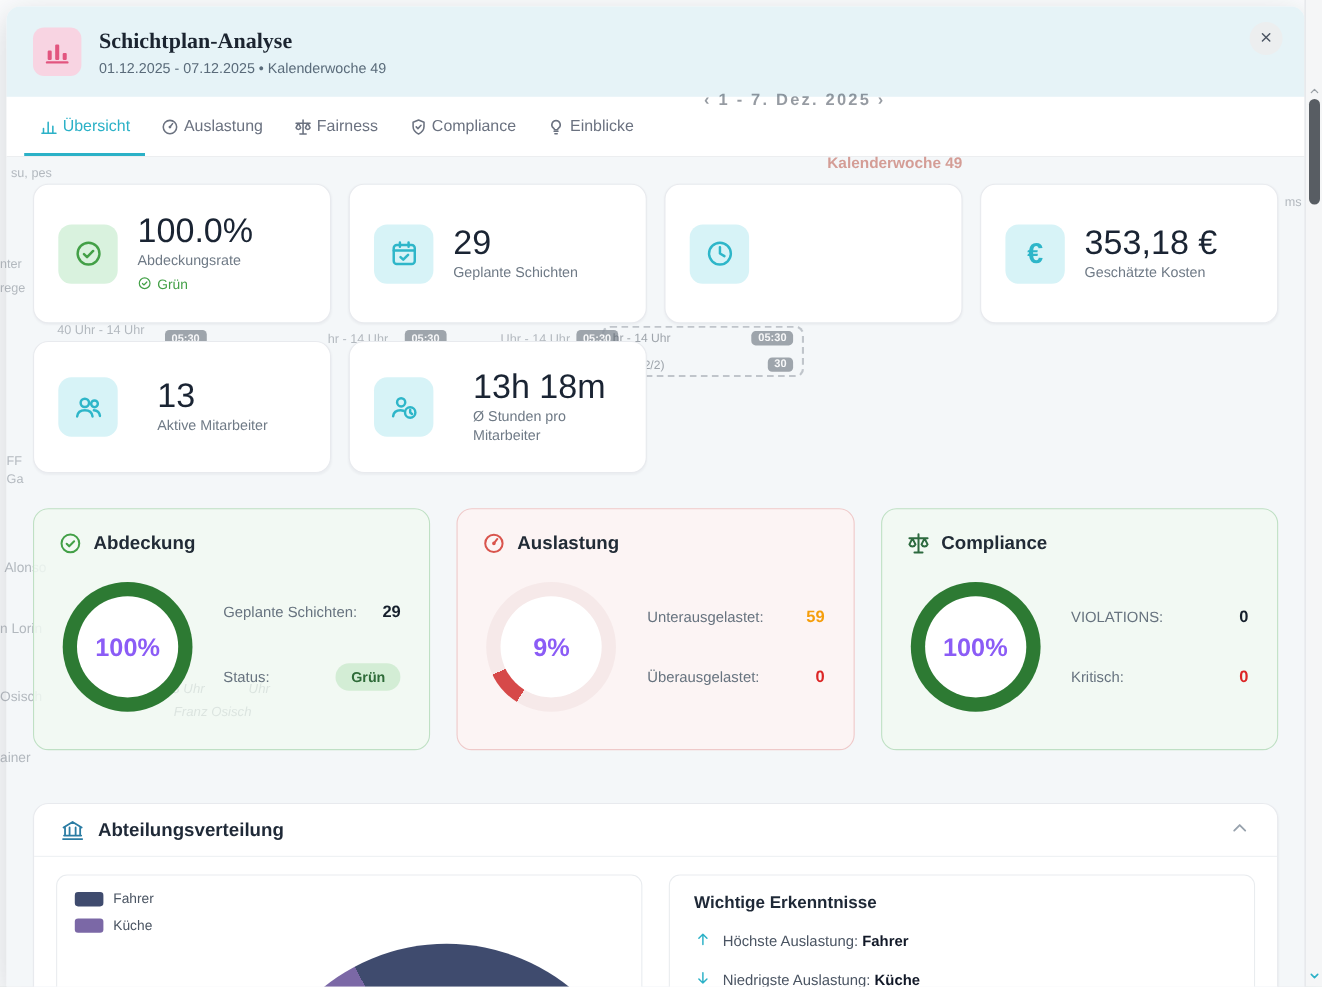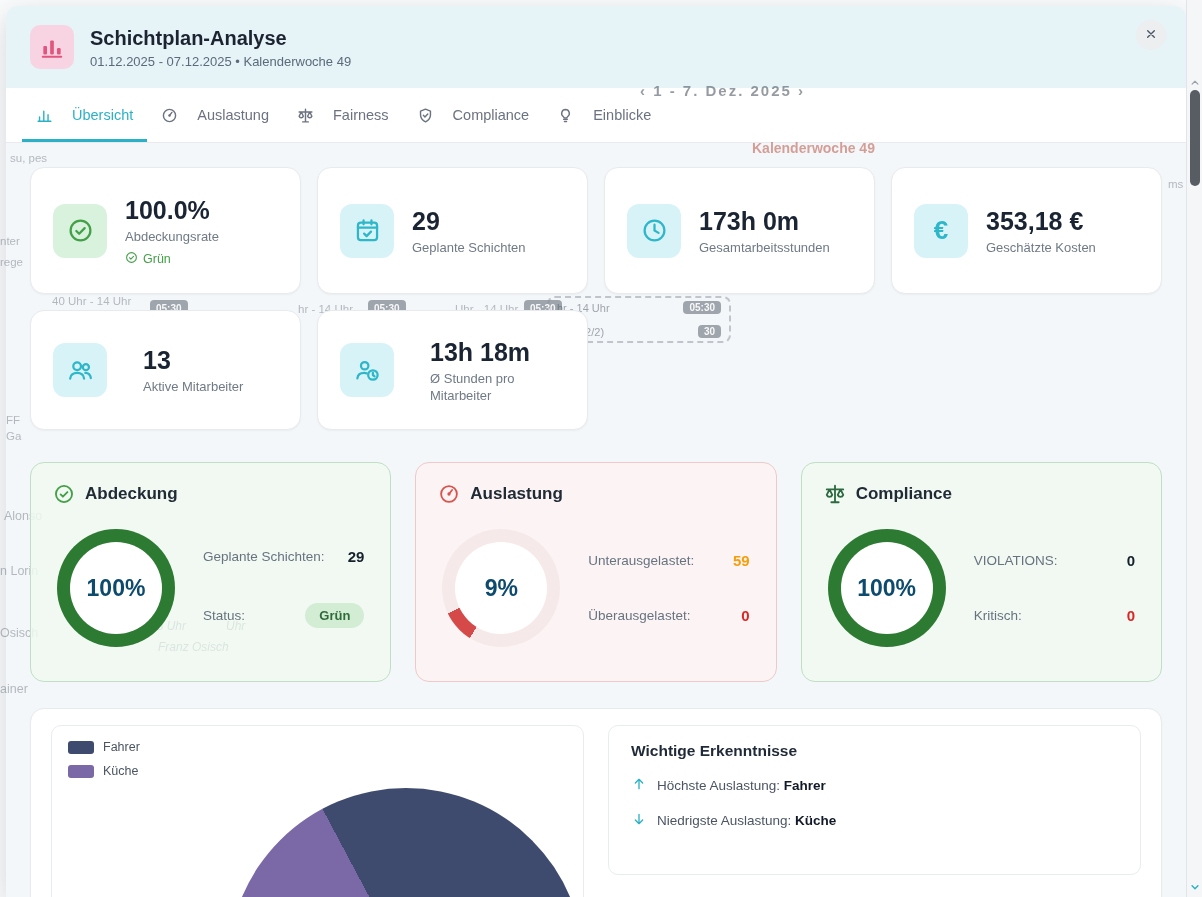--- a/index.html
+++ b/index.html
@@ -7,58 +7,58 @@
   html,body { width:1202px; height:897px; }
   body { font-family:"Liberation Sans","DejaVu Sans",sans-serif; background:#fbfcfd; }
 
   .page { position:relative; width:1202px; height:897px; overflow:hidden; background:#fbfcfd; outline:1px solid #c9ced3; }
 
   
   .modal { position:absolute; left:6px; top:6px; width:1180px; height:891px; display:flex; flex-direction:column; box-shadow:0 8px 30px rgba(25,39,57,.18); border-radius:12px 12px 0 0; }
 
   .modal-header { position:relative; height:82px; background:#e6f3f7; border-radius:12px 12px 0 0; display:flex; align-items:center; padding:0 24px; flex:0 0 auto; }
   .app-icon { width:44px; height:44px; border-radius:10px; background:#f8d4e2; display:flex; align-items:center; justify-content:center; margin-right:16px; }
-  .titles .title { font-size:20px; font-weight:700; color:#1b2430; line-height:26px; }
+  .titles .title { font-size:20px; font-weight:700; color:#1b2430; line-height:26px;font-family:Liberation Serif, serif; }
   .titles .subtitle { font-size:13px; color:#5a6b7a; margin-top:3px; }
   .close-btn { position:absolute; right:20px; top:14px; width:30px; height:30px; border:none; border-radius:50%; background:#eceeef; color:#4b5563; display:flex; align-items:center; justify-content:center; cursor:pointer; }
 
   .tabbar { height:55px; background:#ffffff; border-bottom:1px solid #e8eaed; display:flex; align-items:stretch; padding:0 16px; flex:0 0 auto; }
-  .tab { display:flex; align-items:center; gap:19px; padding:0 14px; font-size:14.5px; font-weight:500; color:#6b7280; cursor:pointer; white-space:nowrap; }
+  .tab { display:flex; align-items:center; gap:4px; padding:0 14px; font-size:14.5px; font-weight:500; color:#6b7280; cursor:pointer; white-space:nowrap; }
   .tab.active { color:#2bb1c7; box-shadow:inset 0 -3px 0 0 #2bb1c7; }
   .ticon { display:flex; }
 
   .content { flex:1; background:#f4f7f9; padding:24px; }
 
   
   .cards-grid { display:grid; grid-template-columns:repeat(4,1fr); gap:16px; }
   .row1 { margin-bottom:16px; }
   .row2 { margin-bottom:32px; }
   .card { position:relative; z-index:6; background:#fff; border:1px solid #e8eaee; border-radius:14px; box-shadow:0 1px 2px rgba(16,24,40,.04); display:flex; align-items:center; gap:18px; padding:0 22px; }
   .row1 .card { height:127px; }
   .row2 .card { height:120px;gap:36px; }
   .icon-box { width:54px; height:54px; border-radius:12px; display:flex; align-items:center; justify-content:center; flex:0 0 auto; }
   .icon-box.green { background:#d9f2de; color:#43a047; }
   .icon-box.cyan  { background:#d7f3f7; color:#2eb6c9; }
   .euro-glyph { font-size:26px; font-weight:700; }
-  .card-value { font-size:25px; font-weight:700; color:#1a2433; line-height:30px; }
+  .card-value { font-size:31px; font-weight:400; color:#1a2433; line-height:30px; }
   .card-label { font-size:13px; color:#6f7a86; margin-top:3px; line-height:17px; }
   .card-badge { display:flex; align-items:center; gap:5px; margin-top:6px; font-size:12.5px; color:#43a047; font-weight:500; }
 
   
-  .panels-row { display:grid; grid-template-columns:repeat(3,1fr); gap:24px; margin-bottom:26px; }
+  .panels-row { display:grid; grid-template-columns:repeat(3,1fr); gap:24px; margin-bottom:48px; }
   .panel { position:relative; z-index:6; border-radius:14px; padding:20px 22px; height:220px; }
   .panel.green { background:rgba(241,249,242,.85); border:1px solid #bfe0c4; }
   .panel.pink  { background:rgba(253,243,243,.85); border:1px solid #efc9c9; }
   .panel-head { display:flex; align-items:center; gap:10px; }
   .p-title { font-size:17px; font-weight:700; color:#212b36; }
   .panel-body { display:flex; align-items:center; gap:28px; margin-top:24px; padding:0 4px; }
   .ring { width:118px; height:118px; border-radius:50%; position:relative; flex:0 0 auto; }
   .ring-green { --col:#2d7a33; --track:#e6efe6; --from:0deg; }
   .ring-red   { --col:#d64949; --track:#f6e9e9; --from:212deg; }
-  .ring-inner { position:absolute; inset:13px; border-radius:50%; background:#fff; display:flex; align-items:center; justify-content:center; font-size:23px; font-weight:700; color:#0c4a6e; }
+  .ring-inner { position:absolute; inset:13px; border-radius:50%; background:#fff; display:flex; align-items:center; justify-content:center; font-size:23px; font-weight:700; color:#8b5cf6; }
   .p-rows { flex:1; display:flex; flex-direction:column; gap:38px; }
   .p-row { display:flex; align-items:center; justify-content:space-between; font-size:13.5px; color:#67737f; }
   .p-value { font-size:15px; font-weight:700; }
   .p-value.dark { color:#16202c; }
   .p-value.orange { color:#f59e0b; }
   .p-value.red { color:#dc2626; }
   .badge-pill { background:#d3edd5; color:#2e6b38; font-size:13px; font-weight:600; padding:5px 14px; border-radius:15px; }
 
   
   .dept-card { position:relative; z-index:6; background:#fff; border:1px solid #e8eaee; border-radius:14px; height:420px; box-shadow:0 1px 2px rgba(16,24,40,.04); }
@@ -208,24 +208,20 @@
             <div class="card-label">Geplante Schichten</div>
           </div>
         </div>
         <div class="card">
           <div class="icon-box cyan">
               <svg class="svg-i" viewBox="0 0 24 24" width="27" height="27">
                 <circle cx="12" cy="12" r="8.8"></circle>
                 <path d="M12 6.8V12l3.6 2.1"></path>
               </svg>
             </div>
-          <div>
-            <div class="card-value">173h 0m</div>
-            <div class="card-label">Gesamtarbeitsstunden</div>
-          </div>
         </div>
         <div class="card">
           <div class="icon-box cyan">
               <span class="euro-glyph">€</span>
             </div>
           <div>
             <div class="card-value">353,18 €</div>
             <div class="card-label">Geschätzte Kosten</div>
           </div>
         </div>
@@ -347,20 +343,33 @@
                 <span>Kritisch:</span>
                 <span class="p-value red">0</span>
               </div>
             </div>
           </div>
         </div>
 
       </div>
 
       <div class="dept-card">
+        <div class="dept-head">
+          <span style="color:#2b7ca3;display:flex;">
+              <svg class="svg-i" viewBox="0 0 24 24" width="22" height="22" style="stroke-width:1.8;">
+                <path d="M3 9L12 3.5 21 9M4.5 9v8M9 9v8M15 9v8M19.5 9v8M2.5 20.5h19M3.5 17h17"></path>
+              </svg>
+            </span>
+          <span class="dept-title">Abteilungsverteilung</span>
+          <button class="collapse-btn">
+            <span><svg class="svg-i" viewBox="0 0 24 24" width="20" height="20">
+                  <path d="M6 14.5l6-6 6 6"></path>
+                </svg></span>
+          </button>
+        </div>
         <div class="dept-body">
           <div class="subcard chart-box">
             <div class="legend-row">
               <span class="swatch" style="background: rgb(63, 75, 110);"></span>
               <span class="legend-label">Fahrer</span>
             </div>
             <div class="legend-row">
               <span class="swatch" style="background: rgb(123, 104, 166);"></span>
               <span class="legend-label">Küche</span>
             </div>

